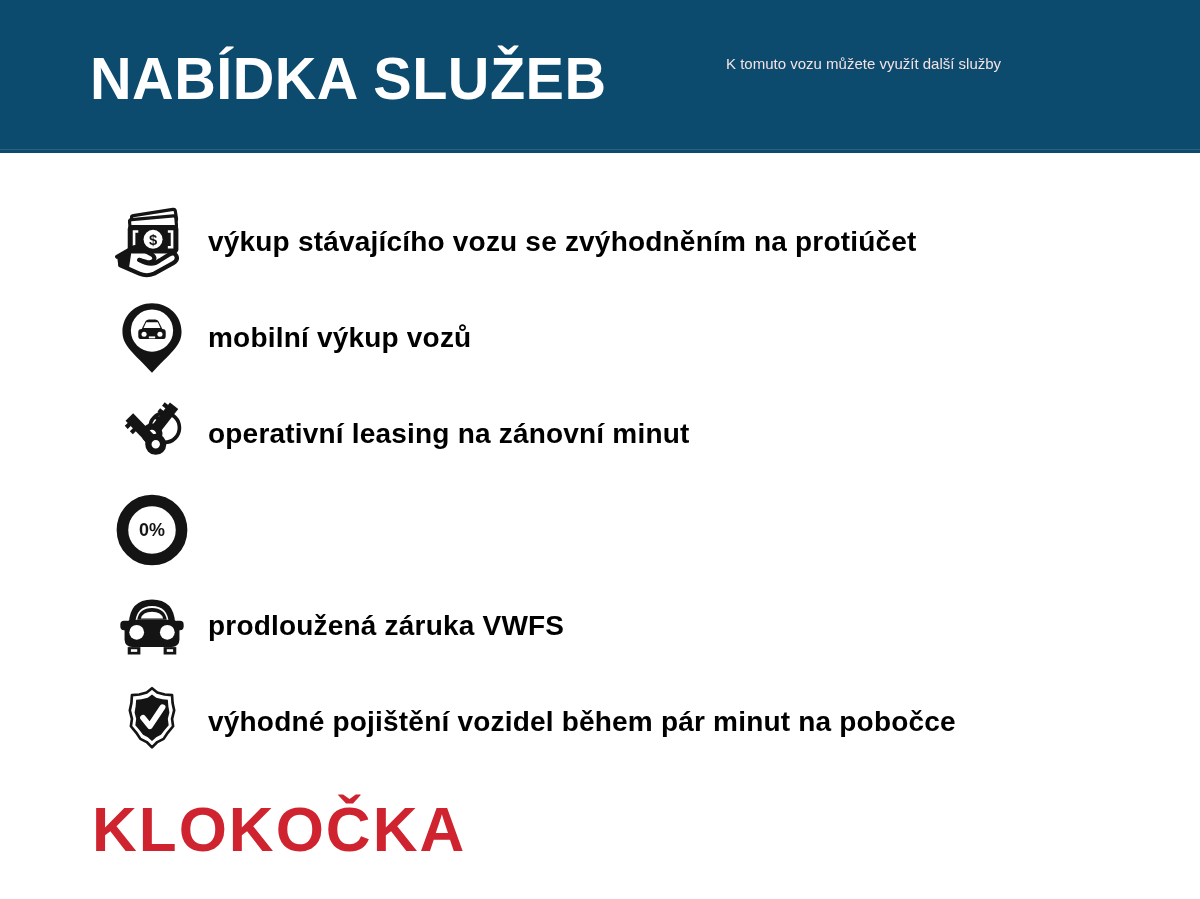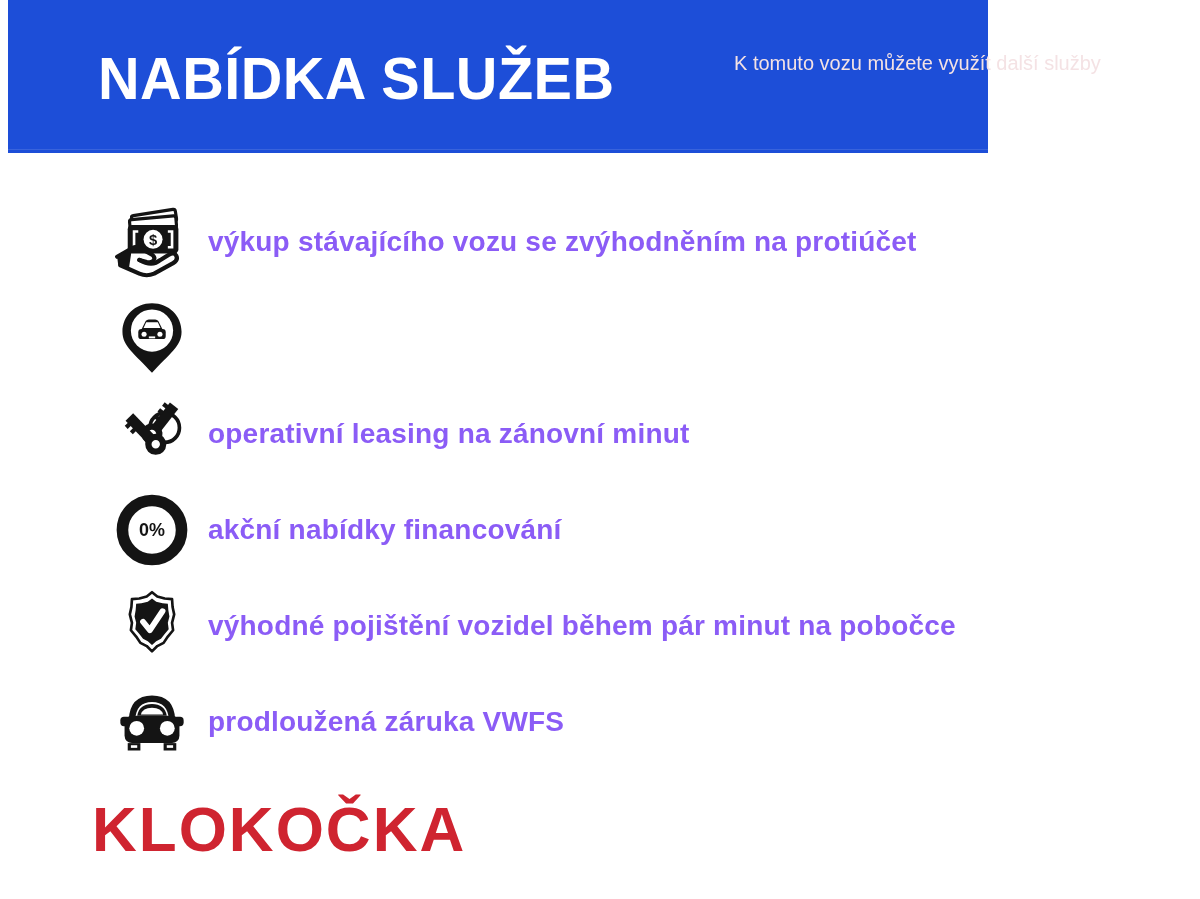--- a/index.html
+++ b/index.html
@@ -1,52 +1,52 @@
 <!DOCTYPE html>
 <html><head>
 <meta charset="utf-8">
 <style>
   * { margin: 0; padding: 0; box-sizing: border-box; }
   html, body { width: 1200px; height: 899px; background: #ffffff; overflow: hidden; }
   body { font-family: "Liberation Sans", sans-serif; position: relative; }
 
   
   .band {
-    position: absolute; top: 0; left: 8px; width: 980px; height: 153px;
-    background: #1d4ed8;
+    position: absolute; top: 0; left: 0; width: 1200px; height: 153px;
+    background: #0c4a6e;
     display: flex; align-items: center;
   }
   .band::after {
     content: ""; position: absolute; left: 0; bottom: 3px; width: 100%; height: 1px;
     background: rgba(255,255,255,0.12);
   }
   .band-title {
     position: absolute; left: 90px; top: 44px;
     color: #ffffff; font-size: 60px; font-weight: bold;
     letter-spacing: 0.5px; white-space: nowrap;
     transform: scaleX(0.96); transform-origin: left center;
   }
   .band-sub {
     position: absolute; left: 726px; top: 48px; width: 420px;
-    color: #f4e2e4; font-size: 20px; line-height: 31px; font-weight: 400;
+    color: #f4e2e4; font-size: 15px; line-height: 31px; font-weight: 400;
   }
 
   
   .services { position: absolute; left: 112px; top: 194px; width: 1000px; }
   .service-row {
     height: 96px; display: flex; align-items: center;
   }
   .icon-box {
     width: 80px; height: 80px; flex: 0 0 80px;
     display: flex; align-items: center; justify-content: center;
   }
   .icon-box svg { width: 76px; height: 76px; }
   .service-label {
     margin-left: 16px;
-    color: #8b5cf6; font-size: 28px; font-weight: bold;
+    color: #000000; font-size: 28px; font-weight: bold;
     letter-spacing: 0.2px; white-space: nowrap;
   }
 
   
   .logo {
     position: absolute; left: 92px; top: 793px;
     color: #cf2430; font-size: 62px; font-weight: 800;
     letter-spacing: 2px; white-space: nowrap;
     transform: scaleY(1.02); transform-origin: left top;
   }
@@ -87,20 +87,21 @@
         <path d="M36 3 C20 3 8 15 8 30 C8 44 20 51 36 69 C52 51 64 44 64 30 C64 15 52 3 36 3 Z" fill="#141414"></path>
         <circle cx="36" cy="29" r="20" fill="#fff"></circle>
         <path d="M26 28 L30 20 Q31 18.5 33 18.5 h6 Q41 18.5 42 20 L46 28 Z" fill="#141414"></path>
         <path d="M30.5 21 h11 l2.5 5.5 h-16 Z" fill="#fff"></path>
         <rect x="23" y="27.5" width="26" height="9.5" rx="3" fill="#141414"></rect>
         <circle cx="28.5" cy="32.5" r="2.4" fill="#fff"></circle>
         <circle cx="43.5" cy="32.5" r="2.4" fill="#fff"></circle>
         <rect x="33" y="34.5" width="6" height="1.8" fill="#fff"></rect>
       </svg>
     </span>
+    <span class="service-label">mobilní výkup vozů</span>
   </div>
 
   <div class="service-row">
     <span class="icon-box">
       <svg viewBox="0 0 72 72">
         <circle cx="48" cy="30" r="14" fill="none" stroke="#141414" stroke-width="3.5"></circle>
         <g transform="rotate(38 36 36)">
           <rect x="31" y="2" width="10" height="28" fill="#141414"></rect>
           <rect x="27" y="5" width="5" height="4" fill="#141414"></rect>
           <rect x="27" y="12" width="5" height="4" fill="#141414"></rect>
@@ -120,32 +121,20 @@
     <span class="service-label">operativní leasing na zánovní minut</span>
   </div>
 
   <div class="service-row">
     <span class="icon-box">
       <svg viewBox="0 0 72 72">
         <circle cx="36" cy="36" r="28" fill="none" stroke="#141414" stroke-width="11"></circle>
         <text x="36" y="42" font-size="17" font-weight="bold" text-anchor="middle" fill="#141414" font-family="Liberation Sans, sans-serif">0%</text>
       </svg>
     </span>
-    <span class="service-label">akční nabídky financování</span>
-  </div>
-
-  <div class="service-row">
-    <span class="icon-box">
-      <svg viewBox="0 0 72 72">
-        <path d="M36 4 L41 8 L48 10 L55 10.5 L55.5 18 L57 25 L55 33 L56 40 L51 46 L47 52 L41 55 L36 60 L31 55 L25 52 L21 46 L16 40 L17 33 L15 25 L16.5 18 L17 10.5 L24 10 L31 8 Z" fill="none" stroke="#141414" stroke-width="2.5" stroke-linejoin="round"></path>
-        <path d="M36 10 L40 13 L46 14.5 L51 15 L51.5 21 L52.5 27 L51 33 L51.8 39 L48 43.5 L44.5 48 L40 50.5 L36 54 L32 50.5 L27.5 48 L24 43.5 L20.2 39 L21 33 L19.5 27 L20.5 21 L21 15 L26 14.5 L32 13 Z" fill="#141414"></path>
-        <path d="M27.5 32 L34 40 L46 22" fill="none" stroke="#fff" stroke-width="5.5" stroke-linecap="round" stroke-linejoin="round"></path>
-      </svg>
-    </span>
-    <span class="service-label">výhodné pojištění vozidel během pár minut na pobočce</span>
   </div>
 
   <div class="service-row">
     <span class="icon-box">
       <svg viewBox="0 0 72 72">
         <path d="M17 34 Q18 14 36 14 Q54 14 55 34" fill="none" stroke="#141414" stroke-width="6"></path>
         <path d="M22 30 Q24 19 36 19 Q48 19 50 30 Z" fill="#141414"></path>
         <path d="M25.5 29 Q27 22.5 36 22.5 Q45 22.5 46.5 29 Z" fill="#fff"></path>
         <rect x="6" y="31" width="10" height="9" rx="3.5" fill="#141414"></rect>
         <rect x="56" y="31" width="10" height="9" rx="3.5" fill="#141414"></rect>
@@ -154,17 +143,28 @@
         <circle cx="50.5" cy="42" r="7" fill="#fff"></circle>
         <rect x="13" y="56" width="12" height="7" fill="#141414"></rect>
         <rect x="47" y="56" width="12" height="7" fill="#141414"></rect>
         <rect x="16" y="58" width="6" height="2.5" fill="#fff"></rect>
         <rect x="50" y="58" width="6" height="2.5" fill="#fff"></rect>
       </svg>
     </span>
     <span class="service-label">prodloužená záruka VWFS</span>
   </div>
 
+  <div class="service-row">
+    <span class="icon-box">
+      <svg viewBox="0 0 72 72">
+        <path d="M36 4 L41 8 L48 10 L55 10.5 L55.5 18 L57 25 L55 33 L56 40 L51 46 L47 52 L41 55 L36 60 L31 55 L25 52 L21 46 L16 40 L17 33 L15 25 L16.5 18 L17 10.5 L24 10 L31 8 Z" fill="none" stroke="#141414" stroke-width="2.5" stroke-linejoin="round"></path>
+        <path d="M36 10 L40 13 L46 14.5 L51 15 L51.5 21 L52.5 27 L51 33 L51.8 39 L48 43.5 L44.5 48 L40 50.5 L36 54 L32 50.5 L27.5 48 L24 43.5 L20.2 39 L21 33 L19.5 27 L20.5 21 L21 15 L26 14.5 L32 13 Z" fill="#141414"></path>
+        <path d="M27.5 32 L34 40 L46 22" fill="none" stroke="#fff" stroke-width="5.5" stroke-linecap="round" stroke-linejoin="round"></path>
+      </svg>
+    </span>
+    <span class="service-label">výhodné pojištění vozidel během pár minut na pobočce</span>
+  </div>
+
 </main>
 
 <footer>
   <div class="logo">KLOKOČKA</div>
 </footer>
 
 </body></html>

